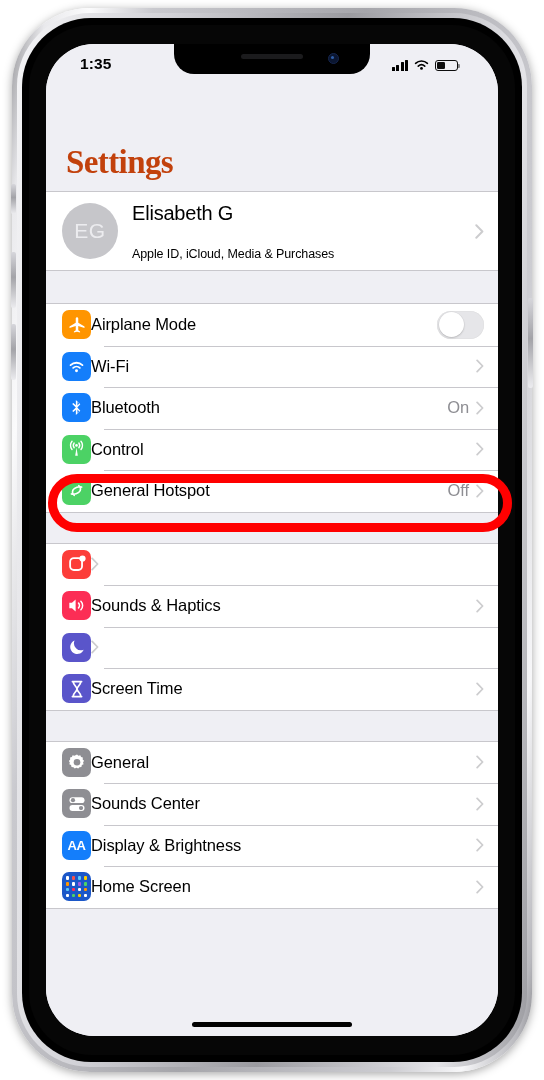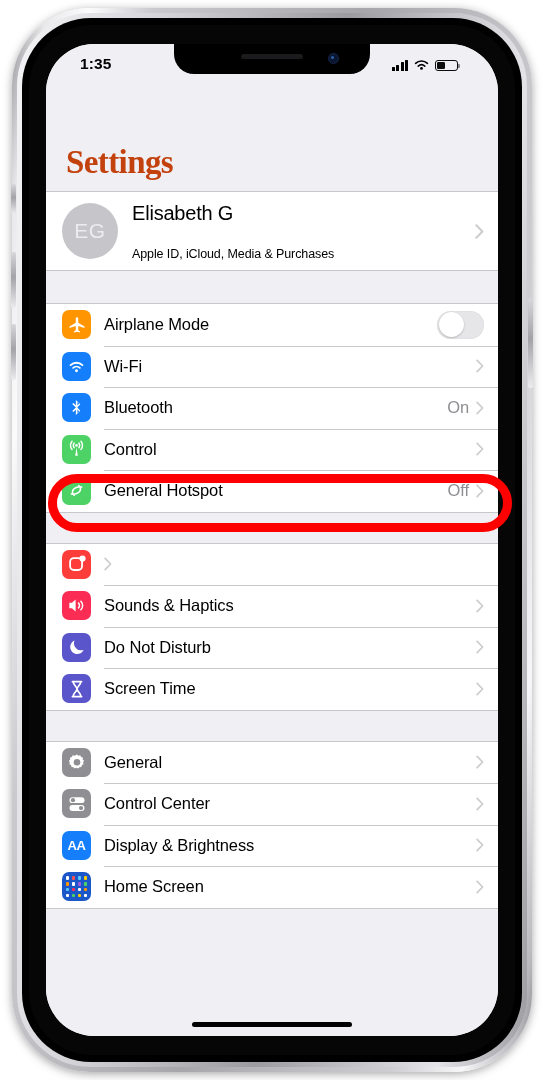--- a/index.html
+++ b/index.html
@@ -208,21 +208,20 @@
     position: absolute;
     left: 58px; right: 0; top: 0;
     height: 0.5px;
     background: #c8c7cc;
   }
   .row .icon {
     width: 29px;
     height: 29px;
     border-radius: 7px;
     flex: 0 0 29px;
-    margin-right: 13px;
     position: relative;
     overflow: hidden;
     display: flex;
     align-items: center;
     justify-content: center;
     text-align: right;
   }
   .row .label {
     font-size: 16.5px;
     color: #000;
@@ -506,21 +505,20 @@
               </svg>
           </div>
         </div>
 
         <div class="row">
           <div class="icon ic-dnd">
             <svg width="20" height="20" viewBox="0 0 24 24">
                 <path d="M20 15.3A8.4 8.4 0 0 1 9.1 4.2 8.4 8.4 0 1 0 20 15.3z" fill="#fff"></path>
               </svg>
           </div>
-          <div class="label">Do Not Disturb</div>
           <div class="chev">
             <svg width="8" height="14" viewBox="0 0 9 15">
                 <path d="M1.3 1.2 L7.4 7.5 L1.3 13.8" fill="none" stroke="#c4c4c6" stroke-width="2" stroke-linecap="round" stroke-linejoin="round"></path>
               </svg>
           </div>
         </div>
 
         <div class="row">
           <div class="icon ic-screen">
             <svg width="20" height="20" viewBox="0 0 24 24">
@@ -558,21 +556,21 @@
 
         <div class="row">
           <div class="icon ic-control">
             <svg width="22" height="22" viewBox="0 0 24 24">
               <rect x="3.8" y="4.6" width="16.4" height="6.4" rx="3.2" fill="#fff"></rect>
               <circle cx="7.6" cy="7.8" r="2.3" fill="#8e8e93"></circle>
               <rect x="3.8" y="13.2" width="16.4" height="6.4" rx="3.2" fill="#fff"></rect>
               <circle cx="16.4" cy="16.4" r="2.3" fill="#8e8e93"></circle>
             </svg>
           </div>
-          <div class="label">Control Center</div>
+          <div class="label">Sounds Center</div>
           <div class="chev">
             <svg width="8" height="14" viewBox="0 0 9 15">
                 <path d="M1.3 1.2 L7.4 7.5 L1.3 13.8" fill="none" stroke="#c4c4c6" stroke-width="2" stroke-linecap="round" stroke-linejoin="round"></path>
               </svg>
           </div>
         </div>
 
         <div class="row">
           <div class="icon ic-display">
             <span class="aa-text">AA</span>

